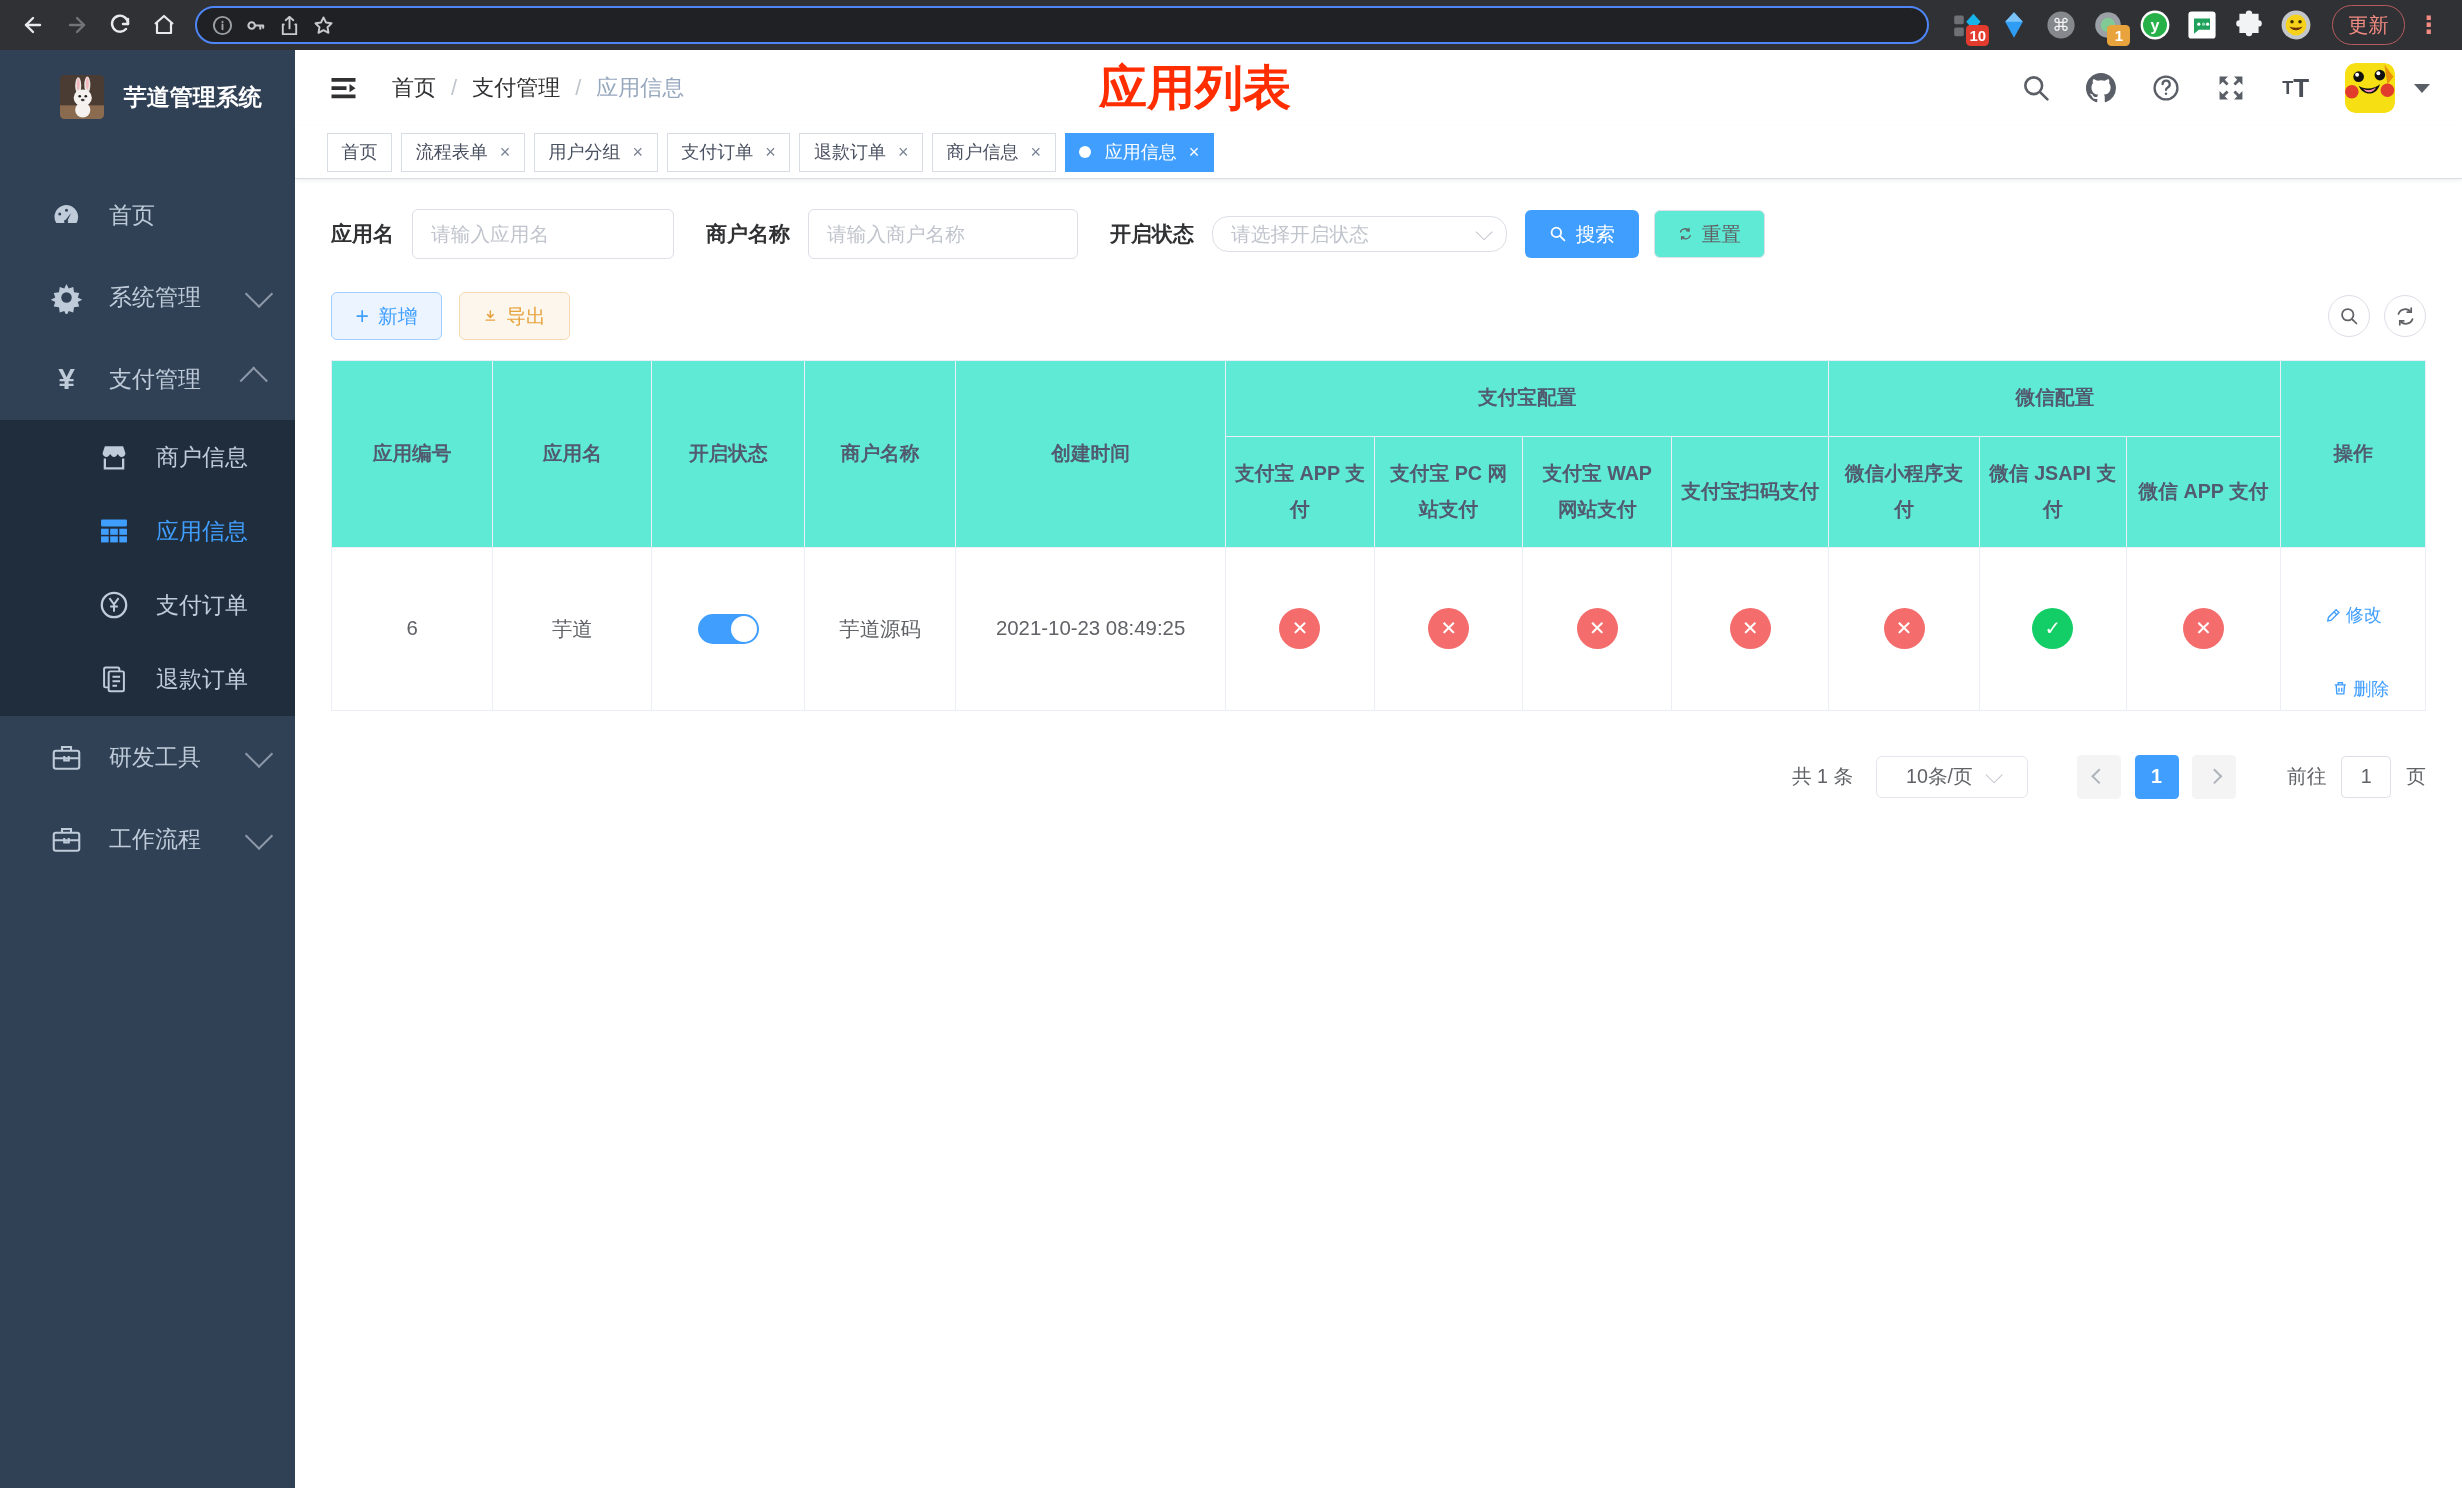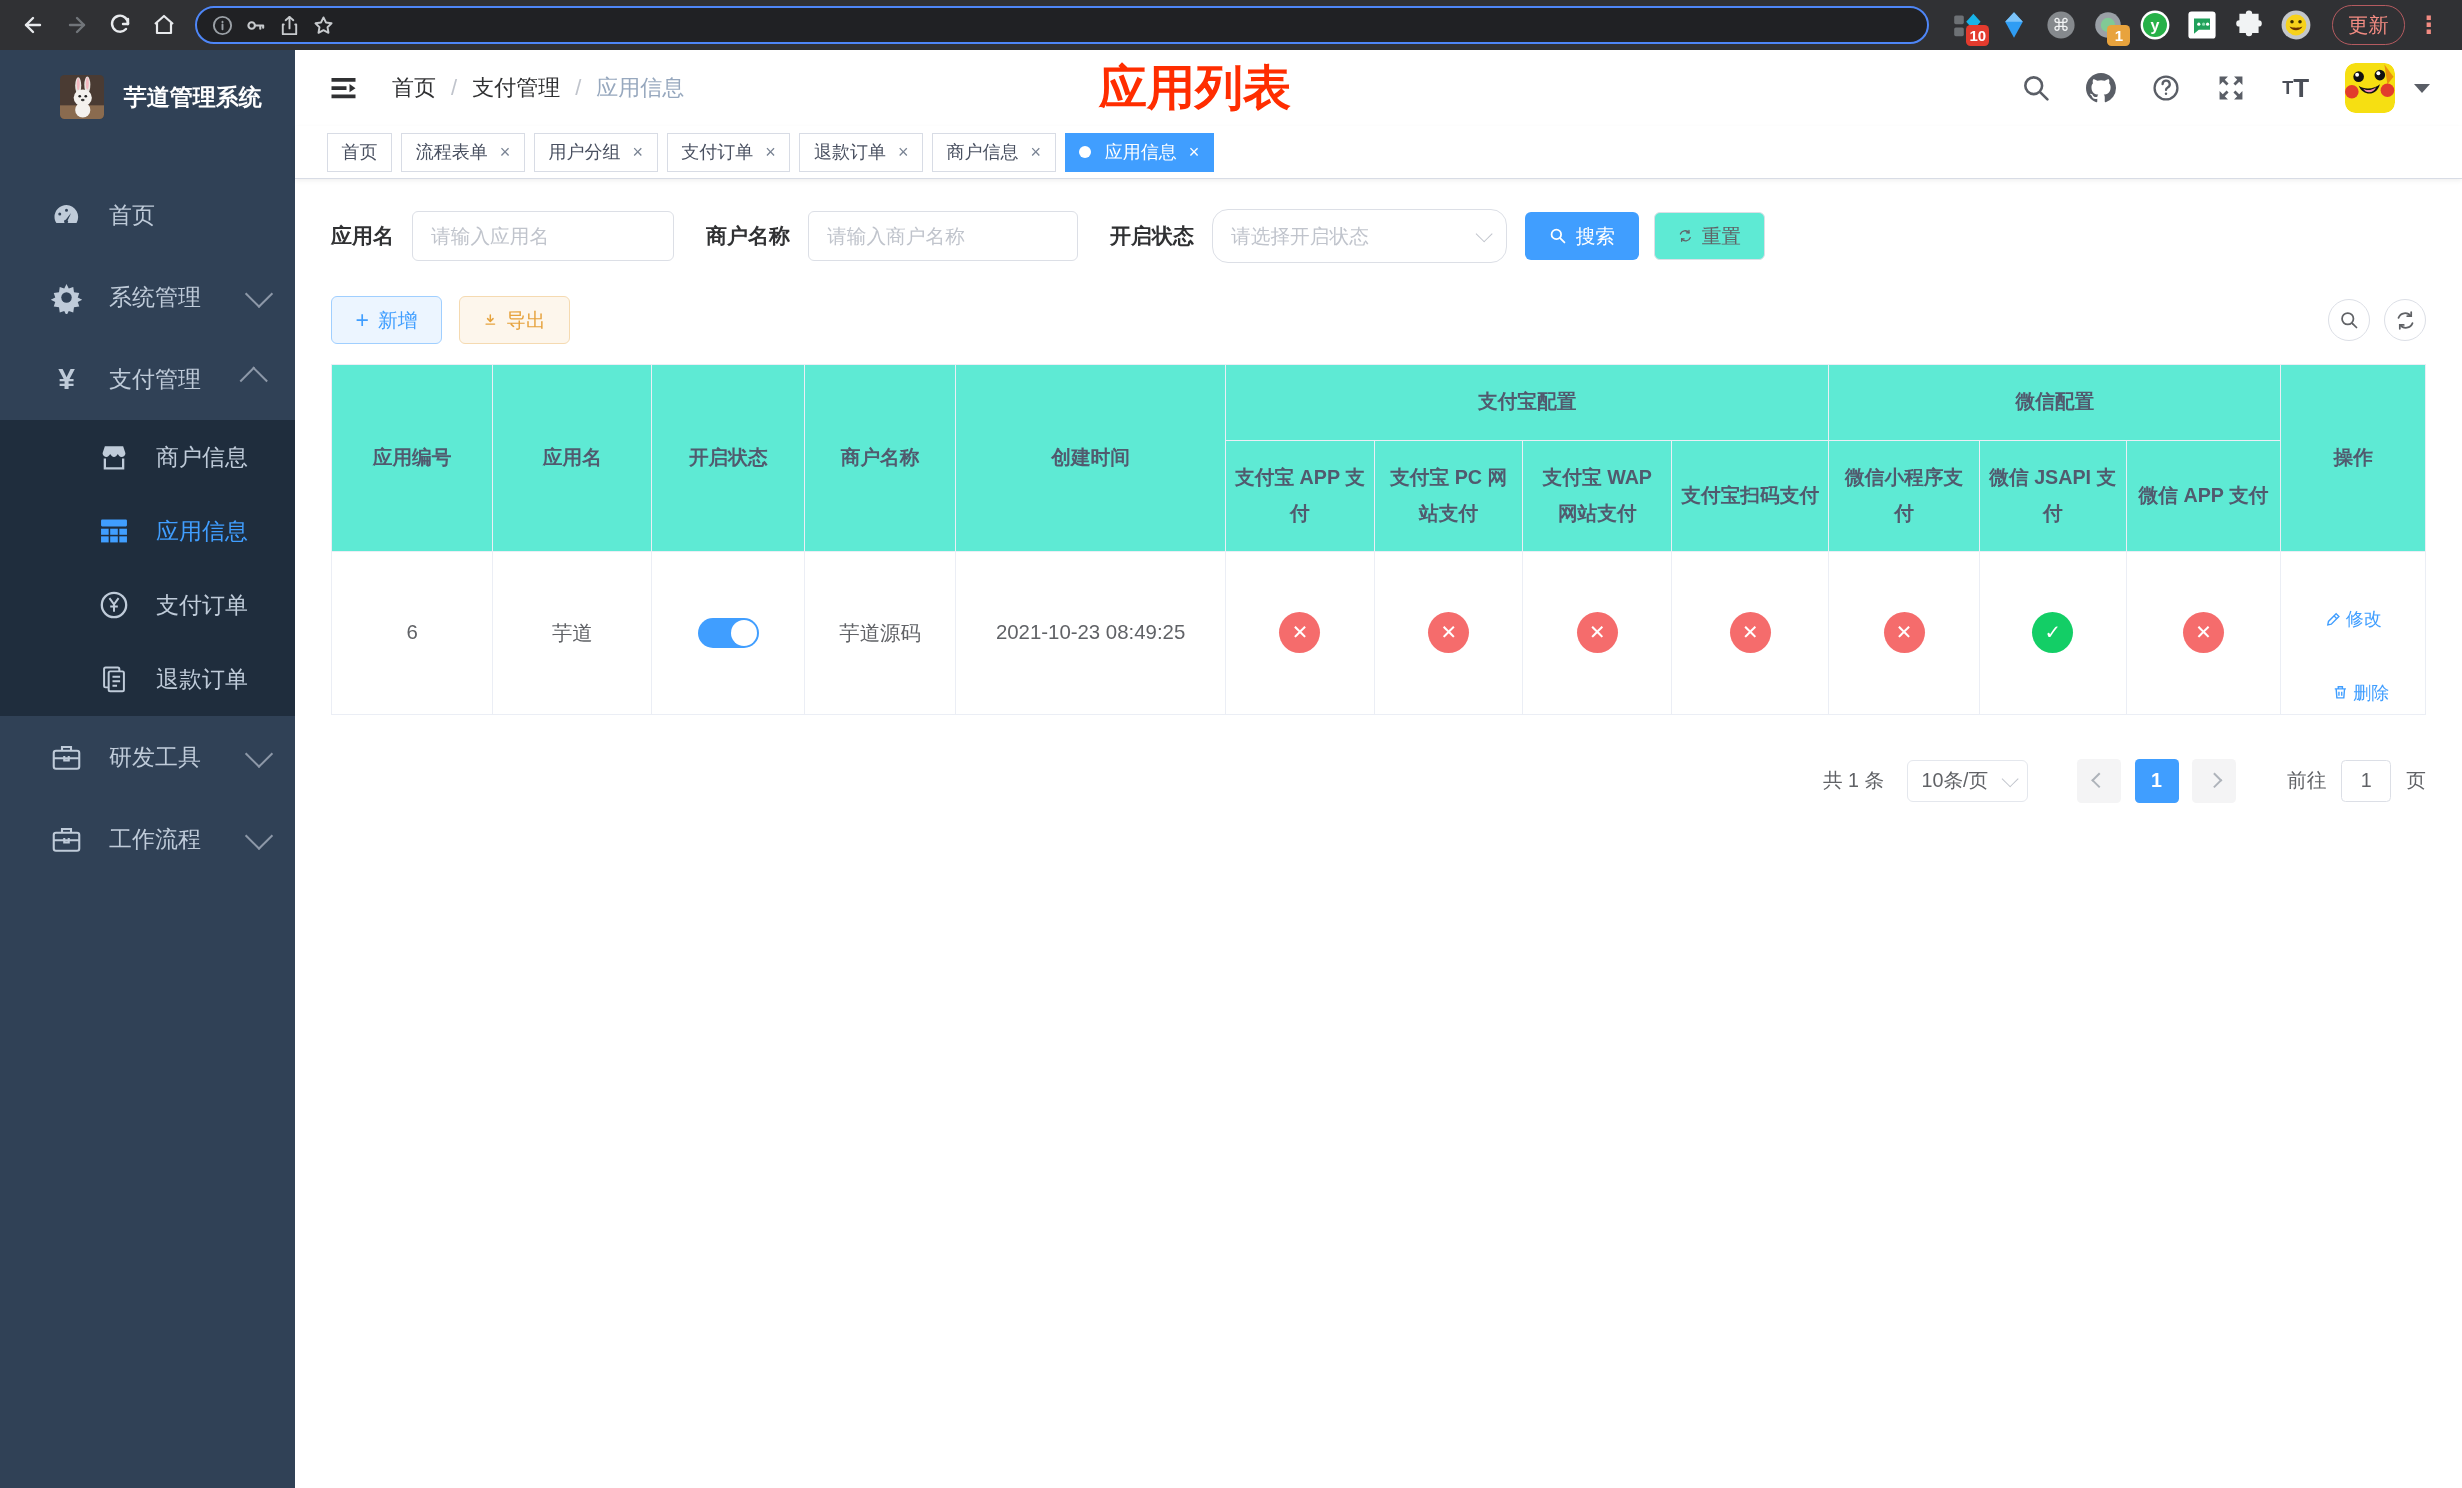--- a/index.html
+++ b/index.html
@@ -66,21 +66,21 @@
   .tab.active { background:#409eff; border-color:#409eff; color:#fff; }
   .tab.active .tx { color:#fff; }
   .tab.active::before { content:""; width:12px; height:12px; border-radius:50%; background:#fff; margin-right:1.5px; }
 
   
   .content { padding:30px 36px 0; position:relative; }
   .filter-row { display:flex; align-items:center; }
   .f-label { font-size:21px; font-weight:700; color:#303133; margin-right:18px; white-space:nowrap; }
   .f-input { height:50px; border:0.8px solid #dcdfe6; border-radius:6px; font-size:19.7px; color:#606266; padding:0 18px; font-family:inherit; }
   .f-input::placeholder { color:#c0c4cc; }
-  .f-select { height:54px; border:0.8px solid #dcdfe6; border-radius:16px; display:flex; align-items:center; padding:0 18px; width:295px; cursor:pointer; }
+  .f-select { height:36px; border:0.8px solid #dcdfe6; border-radius:16px; display:flex; align-items:center; padding:0 18px; width:295px; cursor:pointer; }
   .f-select .ph { color:#c0c4cc; font-size:19.7px; flex:1; }
   .sel-caret { width:12px; height:12px; border-right:1.9px solid #c0c4cc; border-bottom:1.9px solid #c0c4cc; transform:rotate(45deg) translateY(-3px); }
   .btn { height:48px; border-radius:6px; font-size:19.7px; display:inline-flex; align-items:center; justify-content:center; gap:9px; cursor:pointer; border:0.8px solid transparent; padding:0 23px; white-space:nowrap; font-family:inherit; }
   .btn-primary { background:#409eff; color:#fff; }
   .btn-plain { background:#5eead4; border-color:#dcdfe6; color:#606266; }
   .btn-blue-plain { background:#ecf5ff; border-color:#a0cfff; color:#409eff; }
   .btn-warn-plain { background:#fdf6ec; border-color:#f5dab1; color:#e6a23c; }
 
   .toolbar-row { display:flex; align-items:center; margin-top:33px; }
   .circle-btn { width:42px; height:42px; border-radius:50%; border:0.8px solid #dcdfe6; background:#fff; display:flex; align-items:center; justify-content:center; cursor:pointer; }
@@ -95,21 +95,21 @@
   .status-no { background:#f56c6c; }
   .status-yes { background:#13ce66; }
   .switch { width:61px; height:30px; border-radius:15px; background:#409eff; position:relative; display:inline-block; cursor:pointer; vertical-align:middle; }
   .switch .knob { position:absolute; right:2.3px; top:2.3px; width:26px; height:26px; border-radius:50%; background:#fff; }
   .op-link { color:#409eff; font-size:18px; display:inline-flex; align-items:center; gap:4.5px; cursor:pointer; white-space:nowrap;margin-top:48px; }
   .op-link + .op-link { margin-left:15px; }
 
   
   .pager { display:flex; align-items:center; justify-content:flex-end; margin-top:44px; font-size:19.7px; color:#606266; }
   .pg-total { margin-right:23px; }
-  .pg-size { width:121px; height:42px; border:0.8px solid #e4e7ed; border-radius:6px; display:flex; align-items:center; justify-content:center; gap:13.6px; cursor:pointer; margin-right:42px; }
+  .pg-size { width:152px; height:42px; border:0.8px solid #e4e7ed; border-radius:6px; display:flex; align-items:center; justify-content:center; gap:13.6px; cursor:pointer; margin-right:42px; }
   .pg-box { width:44px; height:44px; border-radius:4.5px; display:flex; align-items:center; justify-content:center; font-size:19.7px; cursor:pointer; }
   .pg-arrow { background:#f4f4f5; color:#b8bcc2; margin:0 6.8px; }
   .pg-arrow .ar { width:10.6px; height:10.6px; border-right:2.3px solid #aeb3ba; border-bottom:2.3px solid #aeb3ba; }
   .ar.left { transform:rotate(135deg); }
   .ar.right { transform:rotate(-45deg); }
   .pg-num { background:#409eff; color:#fff; font-weight:700; margin:0 6.8px; }
   .pg-goto { display:flex; align-items:center; gap:15px; margin-left:44px; }
   .pg-input { width:50px; height:42px; border:0.8px solid #dcdfe6; border-radius:4.5px; text-align:center; font-size:19.7px; color:#606266; font-family:inherit; }
 </style>
 </head>

